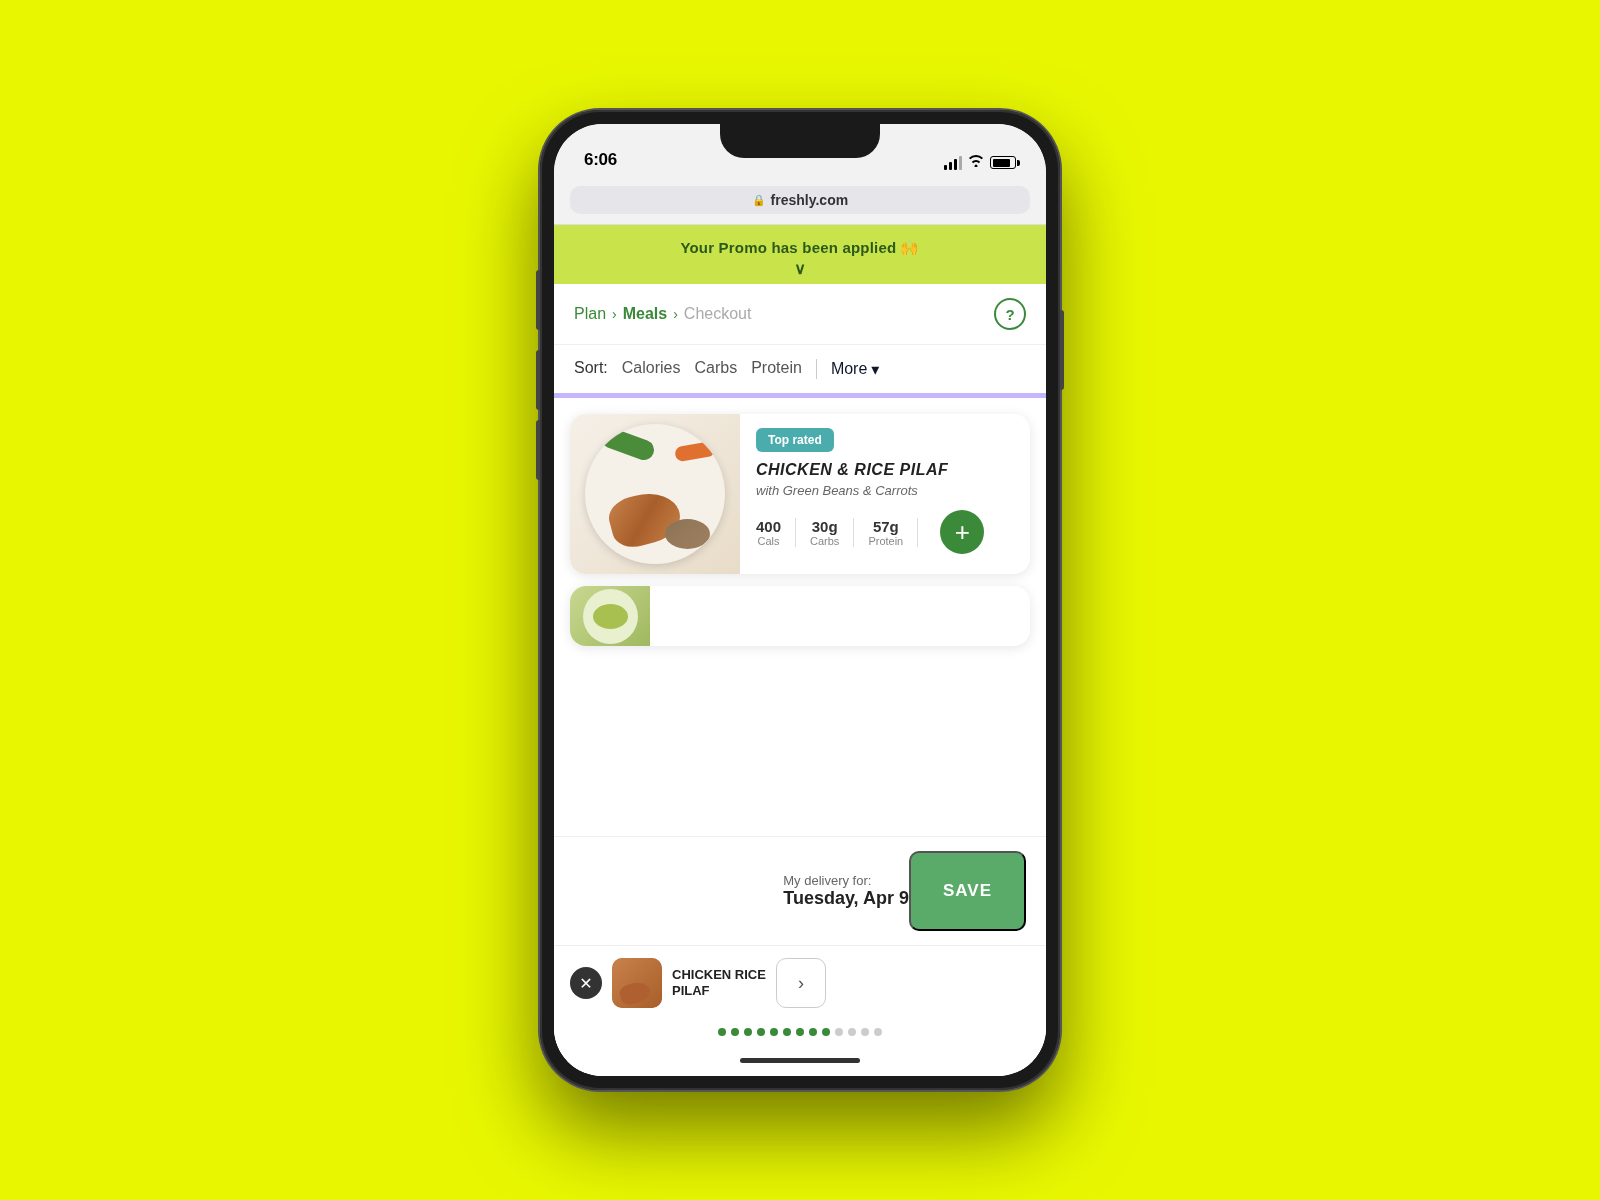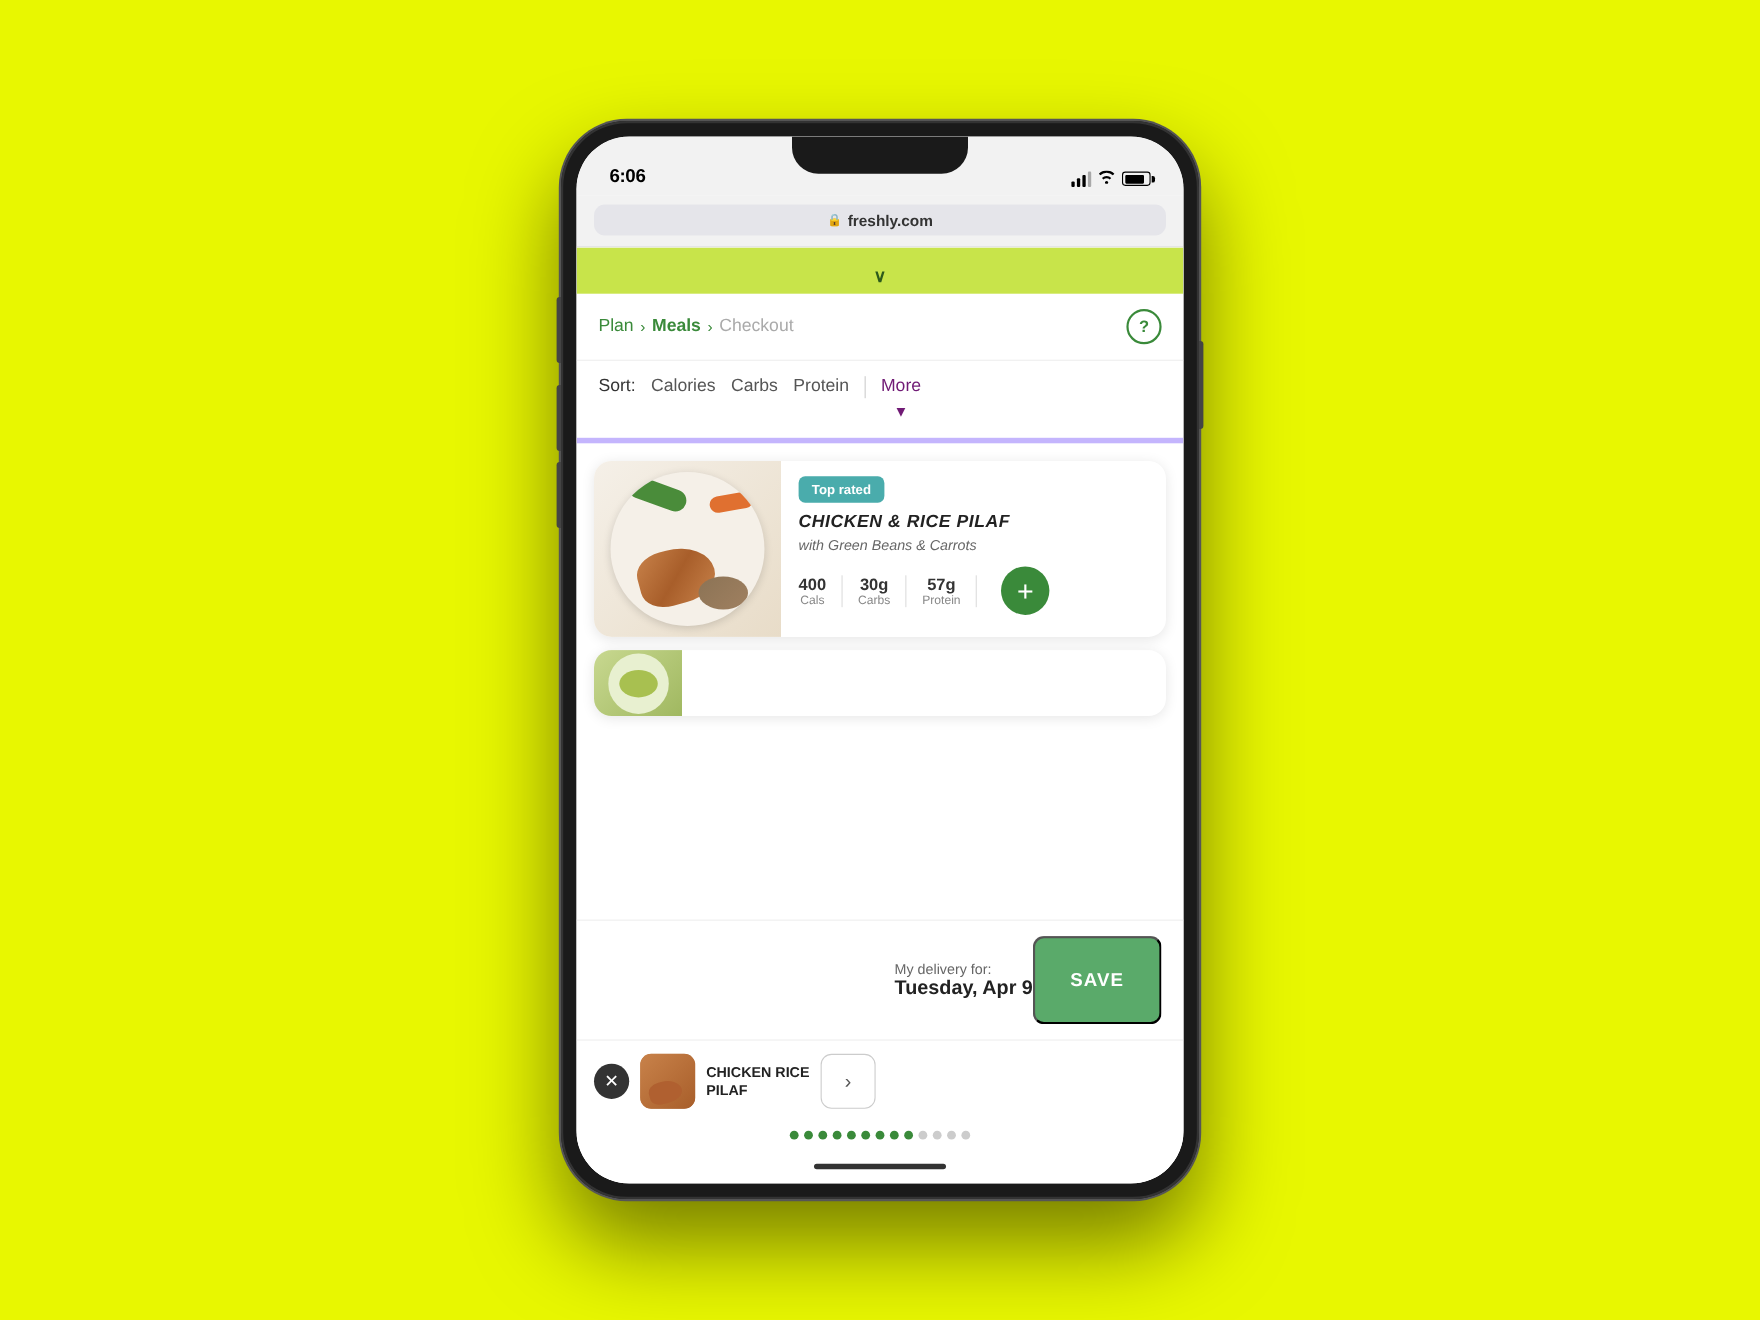--- a/index.html
+++ b/index.html
@@ -10,21 +10,21 @@
       background-color: #e8f700;
       display: flex;
       align-items: center;
       justify-content: center;
       font-family: -apple-system, BlinkMacSystemFont, 'Helvetica Neue', Arial, sans-serif;
       overflow: hidden;
     }
 
     .phone-wrapper {
       position: relative;
-      width: 580px;
+      width: 520px;
       height: 980px;
     }
 
     .phone-frame {
       position: absolute;
       inset: 0;
       background: #1a1a1a;
       border-radius: 60px;
       box-shadow:
         0 0 0 2px #555,
@@ -303,23 +303,22 @@
       width: 1px;
       height: 20px;
       background: #ccc;
     }
 
     .sort-more {
       display: flex;
       align-items: center;
       gap: 4px;
       font-size: 16px;
-      color: #701a75;
+      color: #0f172a;
       font-weight: 500;
-      flex-direction: column;
     }
 
     
     .meal-list {
       flex: 1;
       overflow: hidden;
       padding: 16px;
       display: flex;
       flex-direction: column;
       gap: 12px;
@@ -691,20 +690,21 @@
         <div class="browser-bar">
           <div class="url-bar">
             <span class="lock-icon">🔒</span>
             <span class="url-text">freshly.com</span>
           </div>
         </div>
 
         <div class="app-content">
 
           <div class="promo-banner">
+            <div class="promo-text">Your Promo has been applied 🙌</div>
             <span class="promo-chevron">∨</span>
           </div>
 
           <div class="breadcrumb">
             <div class="breadcrumb-nav">
               <span class="breadcrumb-item">Plan</span>
               <span class="breadcrumb-sep">›</span>
               <span class="breadcrumb-item active">Meals</span>
               <span class="breadcrumb-sep">›</span>
               <span class="breadcrumb-item inactive">Checkout</span>

